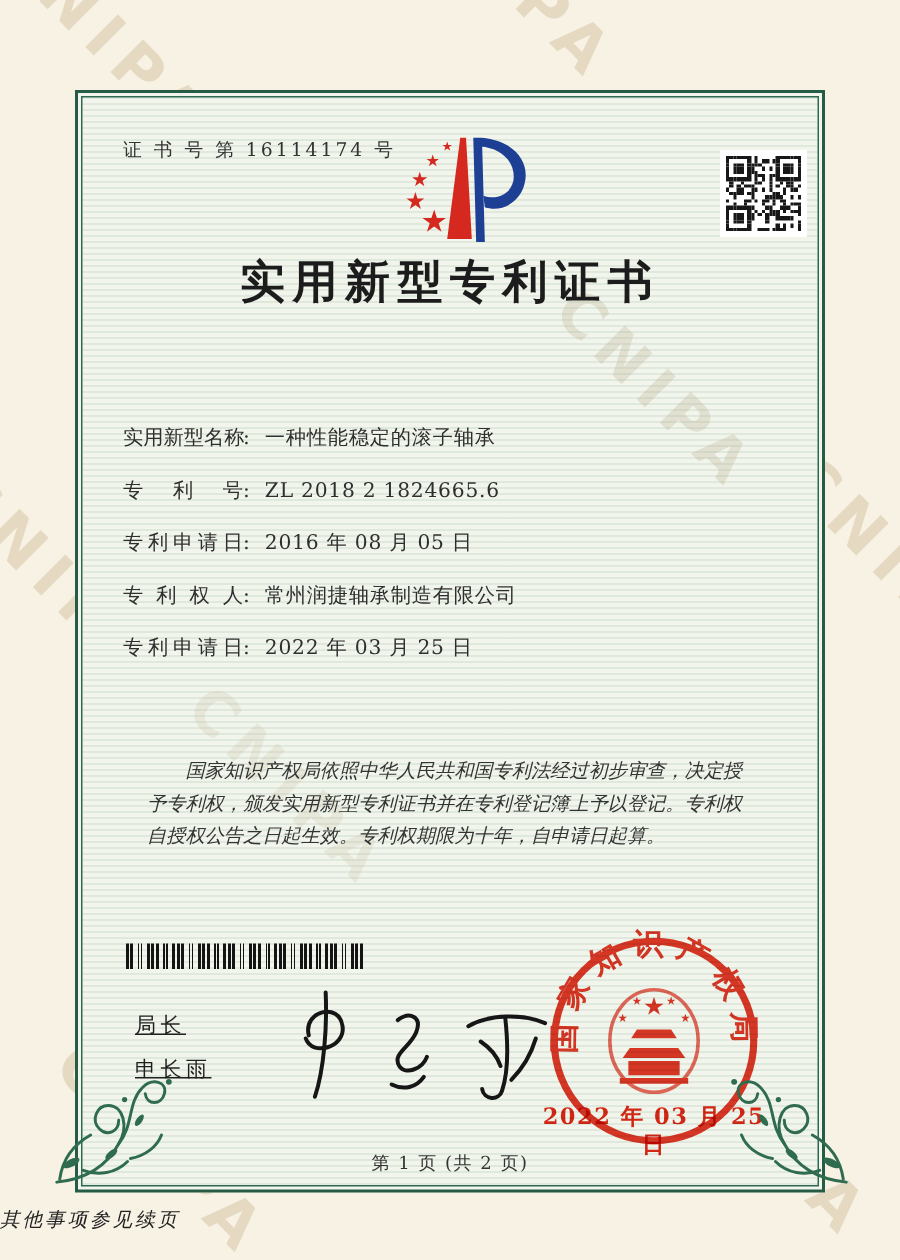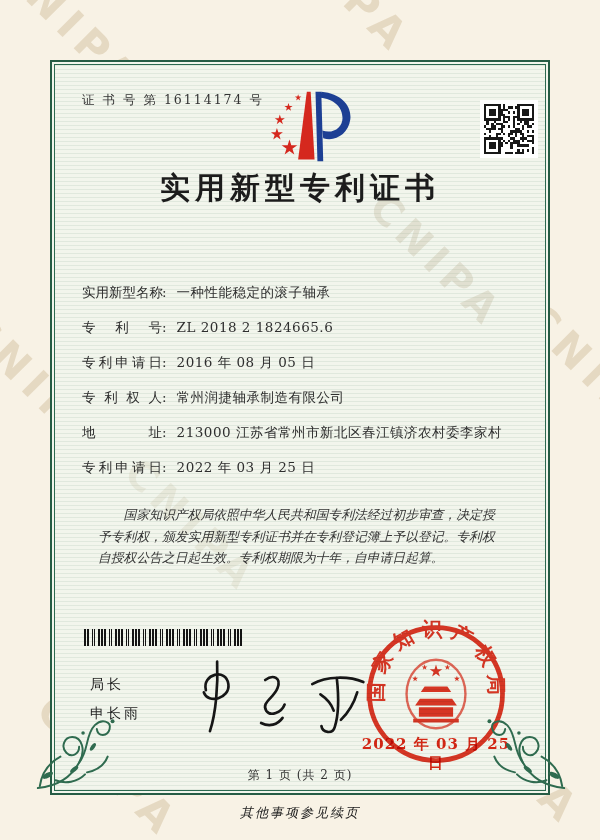--- a/index.html
+++ b/index.html
@@ -56,32 +56,32 @@
   .barcode{left:32px;top:567px;width:158px;height:17px;z-index:2;
     background-image:repeating-linear-gradient(90deg,
       #141414 0 2px,transparent 2px 3px,
       #141414 3px 5px,transparent 5px 8px,
       #141414 8px 9px,transparent 9px 10px,
       #141414 10px 11px,transparent 11px 14px,
       #141414 14px 16px,transparent 16px 17px);}
   
   .sigblock{left:38px;top:608px;z-index:2;
     font-family:"DejaVu Sans","Liberation Sans",sans-serif;
-    font-size:14px;color:#1f1f1f;letter-spacing:3px;line-height:29px;}
+    font-size:14px;color:#1f1f1f;letter-spacing:3px;line-height:29px;text-decoration:underline;}
   .sigscript{left:115px;top:592px;width:225px;height:95px;z-index:2;}
   
   .seal{left:308px;top:556px;width:152px;height:152px;z-index:3;
     mix-blend-mode:multiply;opacity:.93;}
   .sealdate{left:300px;top:673px;width:168px;text-align:center;z-index:4;
     font-size:15px;font-weight:700;color:#e02816;letter-spacing:1px;
     mix-blend-mode:multiply;}
   
   .pagenum{left:0;right:0;top:705px;text-align:center;font-size:12px;
     letter-spacing:1px;color:#333;z-index:2;}
-  .footnote{position:absolute;left:0;right:0;top:804px;text-align:center;z-index:1;
+  .footnote{position:absolute;left:0;right:0;top:804px;text-align:left;z-index:1;
     font-size:13px;letter-spacing:2px;color:#222;font-style:italic;}
   
   .orn{position:absolute;width:118px;height:118px;z-index:3;pointer-events:none;}
   .orn-l{left:28px;top:676px;}
   .orn-r{left:456px;top:676px;transform:scaleX(-1);}
 </style>
 </head>
 <body>
 
 <div class="wm" style="left:-20px;top:0">CNIPA</div>
@@ -570,23 +570,20 @@
       <span class="lbl">实用新型名称</span><span class="colon">:</span><span class="val">一种性能稳定的滚子轴承</span>
     </div>
     <div class="frow">
       <span class="lbl">专利号</span><span class="colon">:</span><span class="val">ZL 2018 2 1824665.6</span>
     </div>
     <div class="frow">
       <span class="lbl">专利申请日</span><span class="colon">:</span><span class="val">2016 年 08 月 05 日</span>
     </div>
     <div class="frow">
       <span class="lbl">专利权人</span><span class="colon">:</span><span class="val">常州润捷轴承制造有限公司</span>
-    </div>
-    <div class="frow">
-      <span class="lbl">地址</span><span class="colon">:</span><span class="val">213000 江苏省常州市新北区春江镇济农村委李家村</span>
     </div>
     <div class="frow">
       <span>
         <span class="lbl">专利申请日</span><span class="colon">:</span><span class="val">2022 年 03 月 25 日</span>
       </span>
     </div>
   </div>
 
   <div class="bodytext">
     <p>国家知识产权局依照中华人民共和国专利法经过初步审查，决定授予专利权，颁发实用新型专利证书并在专利登记簿上予以登记。专利权自授权公告之日起生效。专利权期限为十年，自申请日起算。</p>

